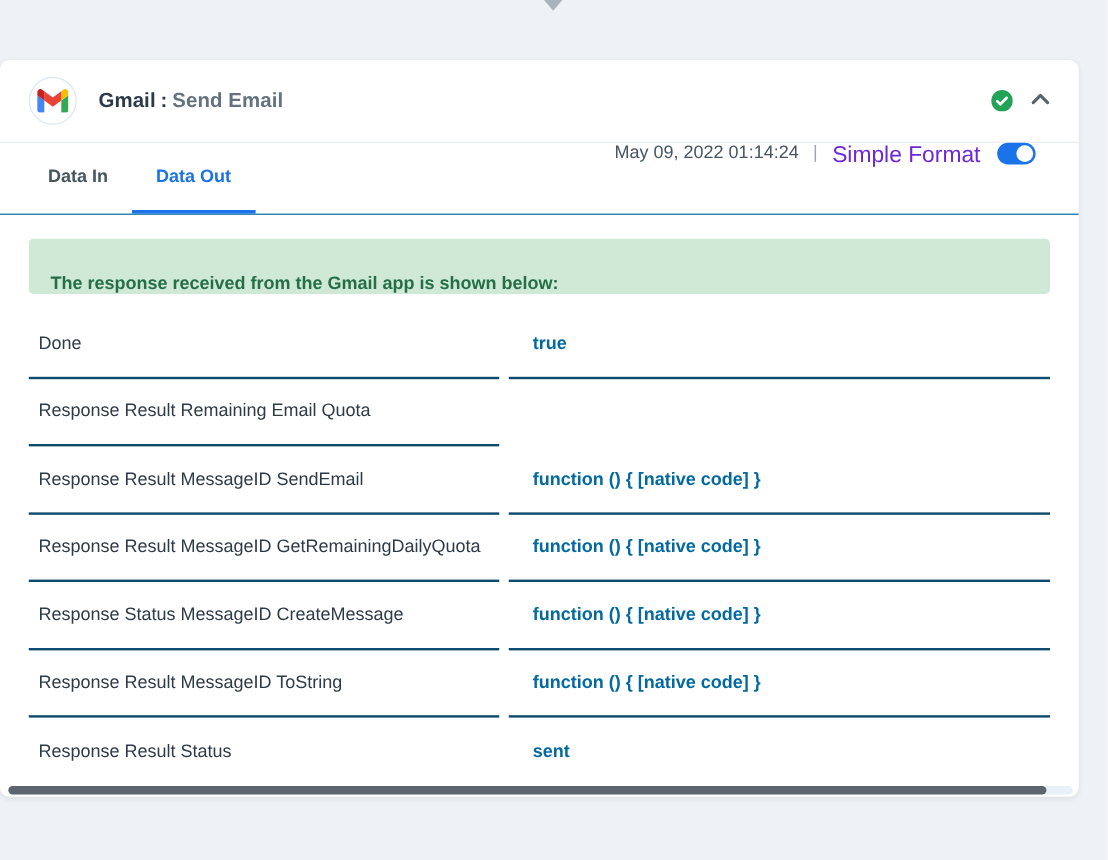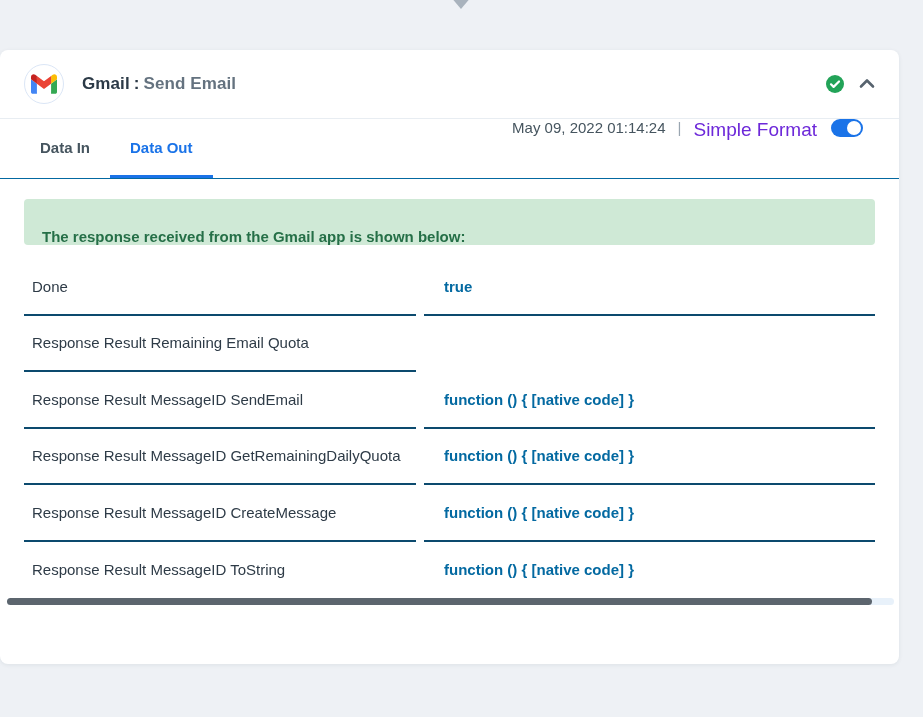--- a/index.html
+++ b/index.html
@@ -157,29 +157,35 @@
           <span>function () { [native code] }</span>
         </div>
       </div>
       <div class="trow">
         <div class="tcell label">Response Result MessageID GetRemainingDailyQuota</div>
         <div class="tcell value">
           <span>function () { [native code] }</span>
         </div>
       </div>
       <div class="trow">
-        <div class="tcell label">Response Result MessageID CreateMessage</div>
+        <div class="tcell label">Response Status MessageID CreateMessage</div>
         <div class="tcell value">
           <span>function () { [native code] }</span>
         </div>
       </div>
       <div class="trow">
         <div class="tcell label">Response Result MessageID ToString</div>
         <div class="tcell value">
           <span>function () { [native code] }</span>
+        </div>
+      </div>
+      <div class="trow">
+        <div class="tcell label">Response Result Status</div>
+        <div class="tcell value">
+          <span>sent</span>
         </div>
       </div>
     </div>
 
   <div class="hscroll">
     <div class="thumb"></div>
   </div>
 
 </div>
 

